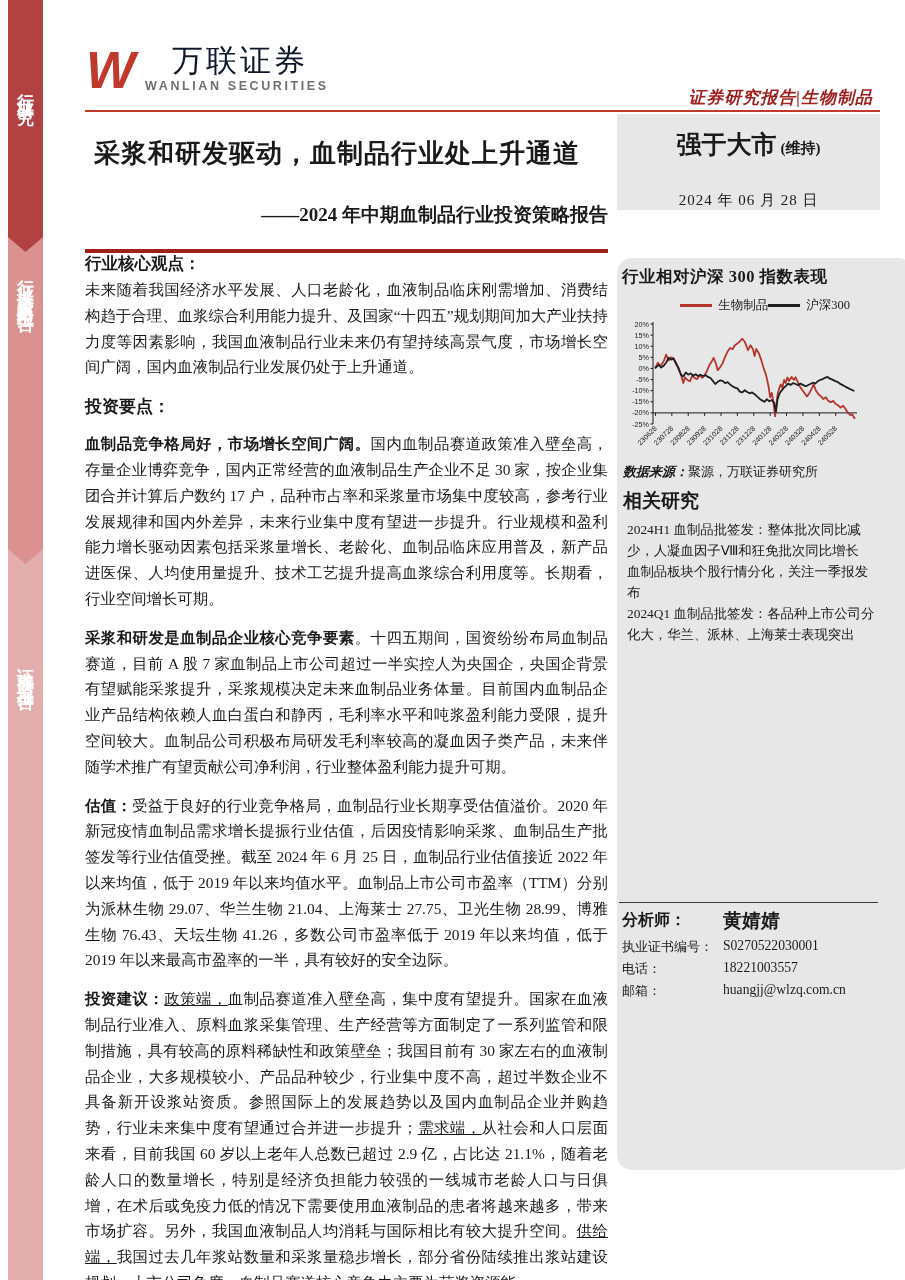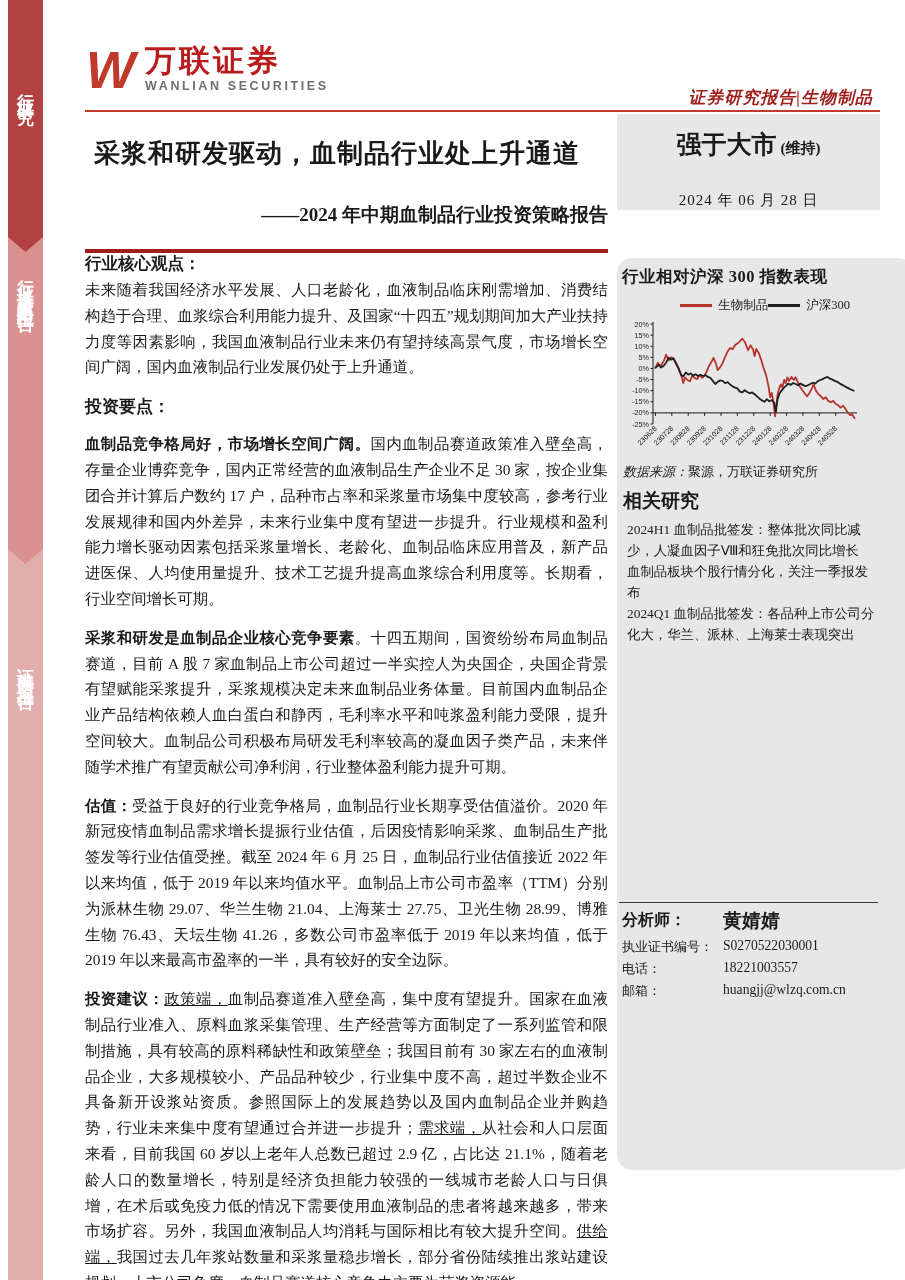--- a/index.html
+++ b/index.html
@@ -21,22 +21,22 @@
     writing-mode:vertical-rl; color:#fff; font-weight:bold;
     font-size:17px; letter-spacing:5px; white-space:nowrap;
   }
   .band-1 span { top:80px; }
   .band-2 span { top:32px; }
   .band-3 span { top:108px; }
   
   .logo { position:absolute; left:86px; top:44px; display:flex; align-items:flex-start; }
   .logo-w { color:var(--accent); font-family:"Liberation Sans",sans-serif;
     font-weight:bold; font-style:italic; font-size:52px; line-height:52px; margin-right:10px; }
-  .logo-cn { color:#b91c1c; font-weight:bold; font-size:31px; line-height:33px;
-    letter-spacing:3px; font-family:"Liberation Sans",sans-serif; }
+  .logo-cn { color:#0f172a; font-weight:normal; font-size:31px; line-height:33px;
+    letter-spacing:3px; font-family:"Liberation Sans",sans-serif;margin-left:27px; }
   .logo-en { color:#6f6f73; font-weight:bold; font-size:12.5px; letter-spacing:2.6px;
     font-family:"Liberation Sans",sans-serif; margin-top:2px; }
   .category { position:absolute; right:32px; top:86px; width:400px; text-align:right;
     color:var(--darkred); font-weight:bold; font-size:17px; letter-spacing:1px;font-style:italic; }
   .rule-top { position:absolute; left:85px; top:110px; width:795px; height:2px; background:var(--accent); }
   .doc-title { position:absolute; left:94px; top:136px; width:520px;
     font-size:26px; font-weight:bold; letter-spacing:1px; }
   .doc-subtitle { position:absolute; left:85px; top:202px; width:523px; text-align:right;
     font-size:19px; font-weight:bold; }
   
@@ -54,21 +54,21 @@
   .body-col p .b { font-weight:bold;margin-top:20px; }
   .body-col p .u { text-decoration:underline; }
   
   .panel { position:absolute; left:617px; top:258px; width:296px; height:912px; background:var(--panel);border-radius:15px; }
   .chart-title { padding:8px 6px 0 5px; font-size:16.5px; font-weight:bold; letter-spacing:0.5px; }
   .legend { margin-top:9px; display:flex; justify-content:center; align-items:center; }
   .legend-item { display:flex; align-items:center; gap:6px; font-size:12.5px; }
   .legend-swatch { width:32px; height:2.6px; display:inline-block; }
   .chart-svg { display:block; margin:2px 0 0 8px; }
   .source-line { position:absolute; left:6px; top:205px; font-size:13px; }
-  .source-label { font-weight:normal; font-style:italic; }
+  .source-label { font-weight:bold; font-style:italic; }
   .related-h { position:absolute; left:6px; top:230px; font-size:19px; font-weight:bold; }
   .related-list { position:absolute; left:10px; top:262px; width:252px; }
   .related-item { font-size:13.4px; line-height:20.5px; margin-bottom:1px; }
   .analyst-rule { position:absolute; left:2px; top:644px; width:259px; border-top:1.5px solid #3a3a3a; }
   .analyst-name-row { position:absolute; left:5px; top:652px; width:253px; }
   .analyst-label { font-size:16px; font-weight:bold; }
   .analyst-name { font-size:19px; font-weight:bold; position:absolute; left:101px; top:-2px; }
   .contact-row { position:absolute; left:5px; width:253px; font-size:13px; }
   .contact-row .val { position:absolute; left:101px; top:0; font-size:13.6px; }
   .cr-0 { top:680px; } .cr-1 { top:702px; } .cr-2 { top:724px; }

